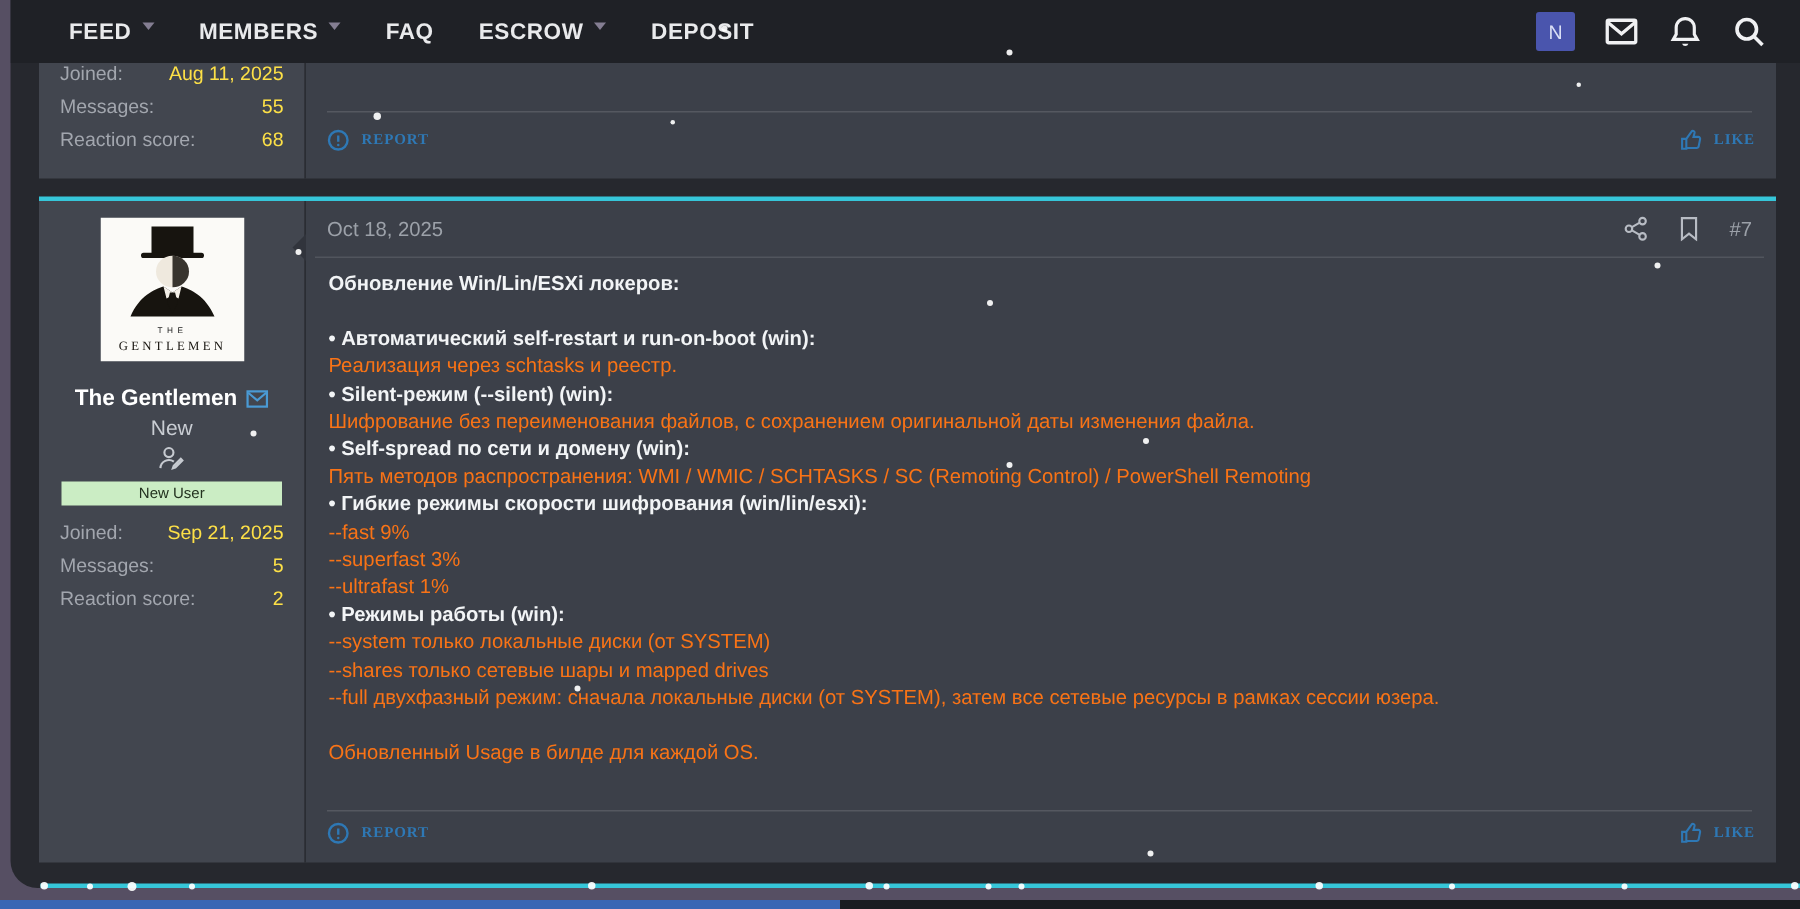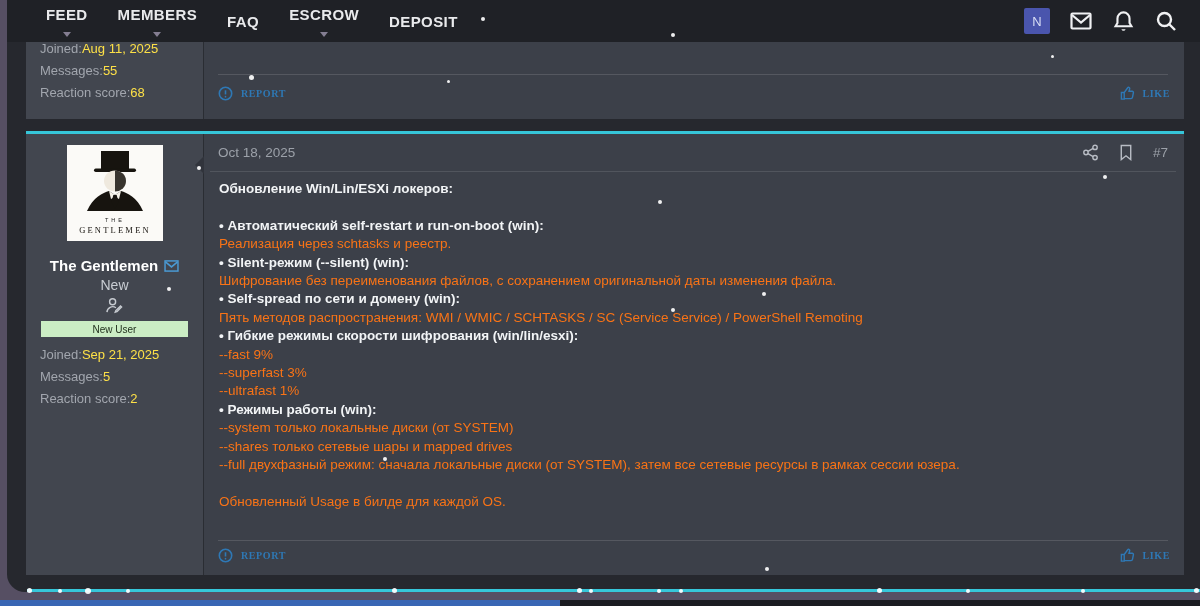--- a/index.html
+++ b/index.html
@@ -9,36 +9,36 @@
   }
   *{margin:0;padding:0;box-sizing:border-box;}
   html,body{width:1200px;height:606px;overflow:hidden;}
   body{font-family:"Liberation Sans",sans-serif;background:var(--page_purple);position:relative;}
   .container{position:absolute;left:7px;top:0;width:1193px;height:592px;background:var(--container_bg);
     border-bottom-left-radius:18px;overflow:hidden;}
   
   .navbar{position:absolute;top:0;left:0;right:0;height:42px;background:var(--nav_bg);
     display:flex;align-items:center;justify-content:space-between;padding:0 22px 0 28px;}
   .nav-items{display:flex;align-items:center;gap:8px;}
-  .nav-item{display:flex;align-items:center;gap:7px;padding:6px 11px;cursor:pointer;flex-direction:column;}
+  .nav-item{display:flex;gap:7px;padding:6px 11px;cursor:pointer;}
   .nav-item span{color:#E9EAEC;font-size:15px;font-weight:700;letter-spacing:.4px;}
   .caret{width:0;height:0;border-left:4.5px solid transparent;border-right:4.5px solid transparent;
     border-top:5px solid #847E92;margin-top:2px;}
   .nav-right{display:flex;align-items:center;gap:19px;}
   .nav-avatar{width:26px;height:26px;background:var(--avatar_badge_bg);color:#D9DEF5;font-size:13px;
     display:flex;align-items:center;justify-content:center;border-radius:2px;cursor:pointer;}
   .nav-icon{display:block;cursor:pointer;}
   
   .post{position:absolute;left:19px;width:1158px;display:flex;}
   .post-prev{top:42px;height:77px;}
   .post-main{top:131px;height:444px;border-top:3px solid var(--accent_cyan);}
   .sidebar{width:177px;background:var(--sidebar_bg);position:relative;flex:none;}
   .content{flex:1;background:var(--content_bg);position:relative;border-left:1px solid #2A2D33;}
   .stats{position:absolute;left:14px;right:14px;}
-  .stat-row{display:flex;font-size:13px;line-height:22px;}
+  .stat-row{display:flex;justify-content:space-between;font-size:13px;line-height:22px;}
   .stat-label{color:#A2A6AE;}
   .stat-value{color:#fde047;}
   .post-prev .stats{top:-4px;}
   .sep{position:absolute;left:14px;right:16px;height:1px;background:rgba(255,255,255,.13);}
   .actions{position:absolute;left:14px;right:14px;display:flex;justify-content:space-between;align-items:center;}
   .action{display:flex;align-items:center;gap:8px;color:var(--action_blue);
     font-family:"Liberation Serif",serif;font-size:10px;font-weight:700;letter-spacing:.6px;cursor:pointer;text-decoration:none;}
   
   .phead{position:absolute;top:0;left:6px;right:8px;height:38px;display:flex;align-items:center;
     justify-content:space-between;padding:4px 8px;border-bottom:1px solid rgba(255,255,255,.11);}
@@ -216,21 +216,21 @@
         </span>
       </div>
       <div class="pbody" id="post-lines">
           <div class="pline b">Обновление Win/Lin/ESXi локеров:</div>
           <div class="pline">&nbsp;</div>
           <div class="pline b">• Автоматический self-restart и run-on-boot (win):</div>
           <div class="pline">Реализация через schtasks и реестр.</div>
           <div class="pline b">• Silent-режим (--silent) (win):</div>
           <div class="pline">Шифрование без переименования файлов, с сохранением оригинальной даты изменения файла.</div>
           <div class="pline b">• Self-spread по сети и домену (win):</div>
-          <div class="pline">Пять методов распространения: WMI / WMIC / SCHTASKS / SC (Service Service) / PowerShell Remoting</div>
+          <div class="pline">Пять методов распространения: WMI / WMIC / SCHTASKS / SC (Remoting Control) / PowerShell Remoting</div>
           <div class="pline b">• Гибкие режимы скорости шифрования (win/lin/esxi):</div>
           <div class="pline">--fast 9%</div>
           <div class="pline">--superfast 3%</div>
           <div class="pline">--ultrafast 1%</div>
           <div class="pline b">• Режимы работы (win):</div>
           <div class="pline">--system только локальные диски (от SYSTEM)</div>
           <div class="pline">--shares только сетевые шары и mapped drives</div>
           <div class="pline">--full двухфазный режим: сначала локальные диски (от SYSTEM), затем все сетевые ресурсы в рамках сессии юзера.</div>
           <div class="pline">&nbsp;</div>
           <div class="pline">Обновленный Usage в билде для каждой OS.</div>

